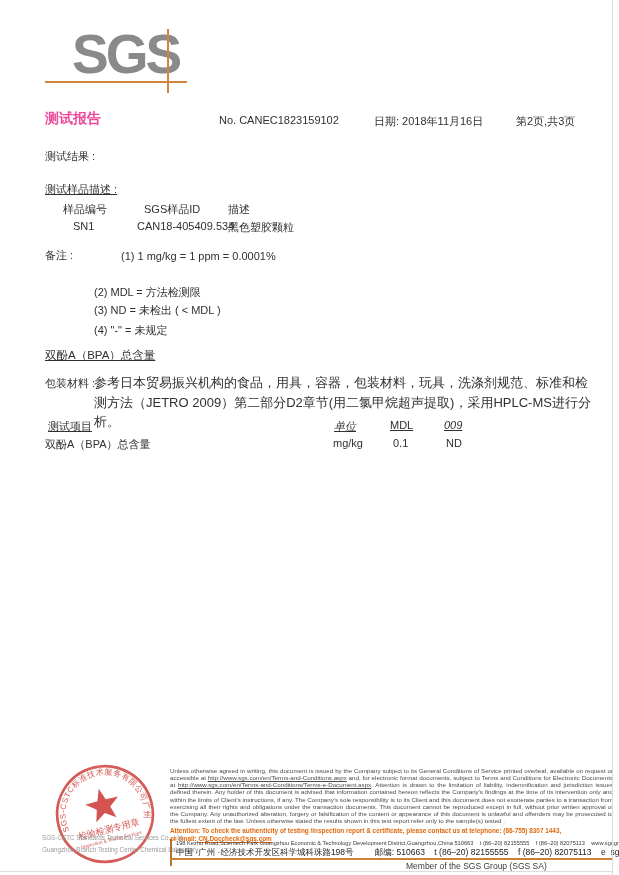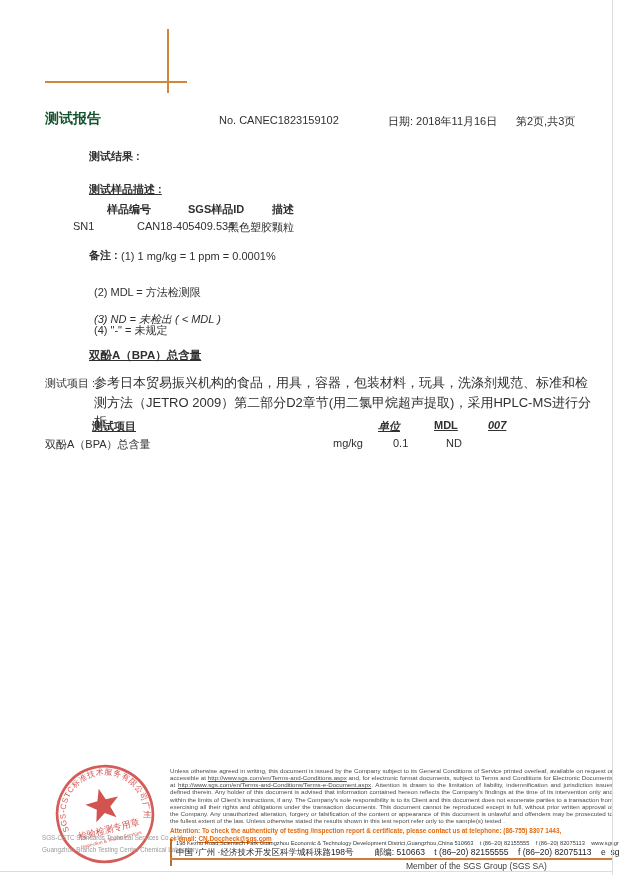--- a/index.html
+++ b/index.html
@@ -7,22 +7,22 @@
   body { font-family: "Liberation Sans", "DejaVu Sans", sans-serif; }
   .page {
     position: relative;
     width: 619px;
     height: 875px;
     background: #ffffff;
     overflow: hidden;
   }
   .abs { position: absolute; }
   .t11 { font-size: 11px; color: #303030; white-space: pre; }
-  .t14b { font-size: 14px; font-weight: bold; color: #14532d; white-space: pre; text-align: center; }
-  .bold { font-weight: bold; margin-left: 44px; }
+  .t14b { font-size: 14px; font-weight: bold; color: #ec4899; white-space: pre; text-align: center; }
+  .bold { font-weight: normal; }
   .ul { text-decoration: underline; }
   .it { font-style: italic; }
   .logo-text {
     font-size: 55px;
     font-weight: bold;
     color: #8a8a8a;
     letter-spacing: -3px;
     line-height: 1;
   }
   .orange-hline { background: #d0873c; height: 2px; }
@@ -54,52 +54,53 @@
     font-size: 13px;
     line-height: 19.5px;
     color: #303030;
   }
 </style>
 </head>
 <body>
 
 <div class="page">
 
+  <div class="abs logo-text" style="left:72px; top:27px;">SGS</div>
   <div class="abs orange-hline" style="left:45px; top:81px; width:142px;"></div>
   <div class="abs orange-vline" style="left:167px; top:29px; height:64px;"></div>
 
   <div class="abs t14b" style="left:45px; top:110px;">测试报告</div>
   <div class="abs t11" style="left:219px; top:114px;">No. CANEC1823159102</div>
-  <div class="abs t11" style="left:388px; top:114px;text-align:right;">日期: 2018年11月16日</div>
+  <div class="abs t11" style="left:374px; top:114px;text-align:right;">日期: 2018年11月16日</div>
   <div class="abs t11" style="left:516px; top:114px;">第2页,共3页</div>
 
   <div class="abs t11 bold" style="left:45px; top:149px;">测试结果 :</div>
   <div class="abs t11 bold ul" style="left:45px; top:182px;">测试样品描述 :</div>
 
   <div class="abs t11 bold" style="left:63px; top:202px;">样品编号</div>
   <div class="abs t11 bold" style="left:144px; top:202px;">SGS样品ID</div>
   <div class="abs t11 bold" style="left:228px; top:202px;">描述</div>
   <div class="abs t11" style="left:73px; top:220px;">SN1</div>
   <div class="abs t11" style="left:137px; top:220px;">CAN18-405409.534</div>
   <div class="abs t11" style="left:228px; top:220px;">黑色塑胶颗粒</div>
 
   <div class="abs t11 bold" style="left:45px; top:248px;">备注 :</div>
   <div class="abs t11" style="left:94px; top:250px;margin-left:27px;">(1) 1 mg/kg = 1 ppm = 0.0001%</div>
   <div class="abs t11" style="left:94px; top:285px;">(2) MDL = 方法检测限</div>
-  <div class="abs t11" style="left:94px; top:312px;font-style:italic;">(3) ND = 未检出 ( &lt; MDL )</div>
+  <div class="abs t11" style="left:94px; top:303px;">(3) ND = 未检出 ( &lt; MDL )</div>
   <div class="abs t11" style="left:94px; top:323px;">(4) "-" = 未规定</div>
 
   <div class="abs t11 bold ul" style="left:45px; top:348px; font-size:11.5px;">双酚A（BPA）总含量</div>
-  <div class="abs t11" style="left:45px; top:376px;">测试项目 :</div>
+  <div class="abs t11" style="left:45px; top:376px;">包装材料 :</div>
   <div class="abs method-text" style="left:94px; top:373px;">参考日本贸易振兴机构的食品，用具，容器，包装材料，玩具，洗涤剂规范、标准和检测方法（JETRO 2009）第二部分D2章节(用二氯甲烷超声提取)，采用HPLC-MS进行分析。</div>
 
   <div class="abs t11 bold ul" style="left:48px; top:419px;">测试项目</div>
   <div class="abs t11 bold ul it" style="left:334px; top:419px;">单位</div>
   <div class="abs t11 bold ul" style="left:390px; top:419px;">MDL</div>
-  <div class="abs t11 bold ul it" style="left:444px; top:419px;">007</div>
+  <div class="abs t11 bold ul it" style="left:444px; top:419px;">009</div>
   <div class="abs t11" style="left:45px; top:437px;">双酚A（BPA）总含量</div>
   <div class="abs t11" style="left:333px; top:437px;">mg/kg</div>
   <div class="abs t11" style="left:393px; top:437px;">0.1</div>
   <div class="abs t11" style="left:446px; top:437px;">ND</div>
 
   <div class="abs stamp-wrap" style="left:53px; top:762px; width:104px; height:104px;">
     <svg width="104" height="104" viewBox="0 0 100 100">
       <circle cx="50" cy="50" r="46" fill="none" stroke="#c9302c" stroke-width="2.6" opacity="0.85"></circle>
       <path id="ringPath" d="M 14.3,63 A 38,38 0 1 1 85.7,63" fill="none"></path>
       <text font-size="7.6" fill="#c9302c" letter-spacing="0.5" opacity="0.9">

